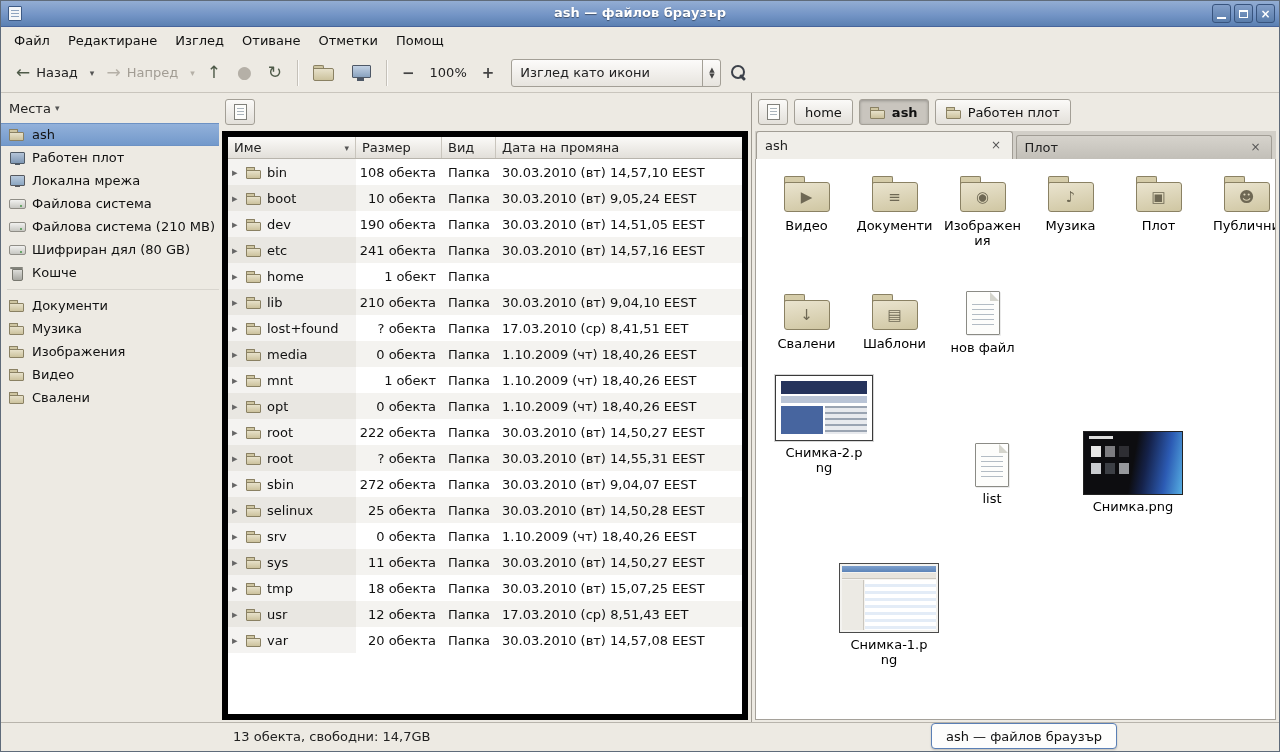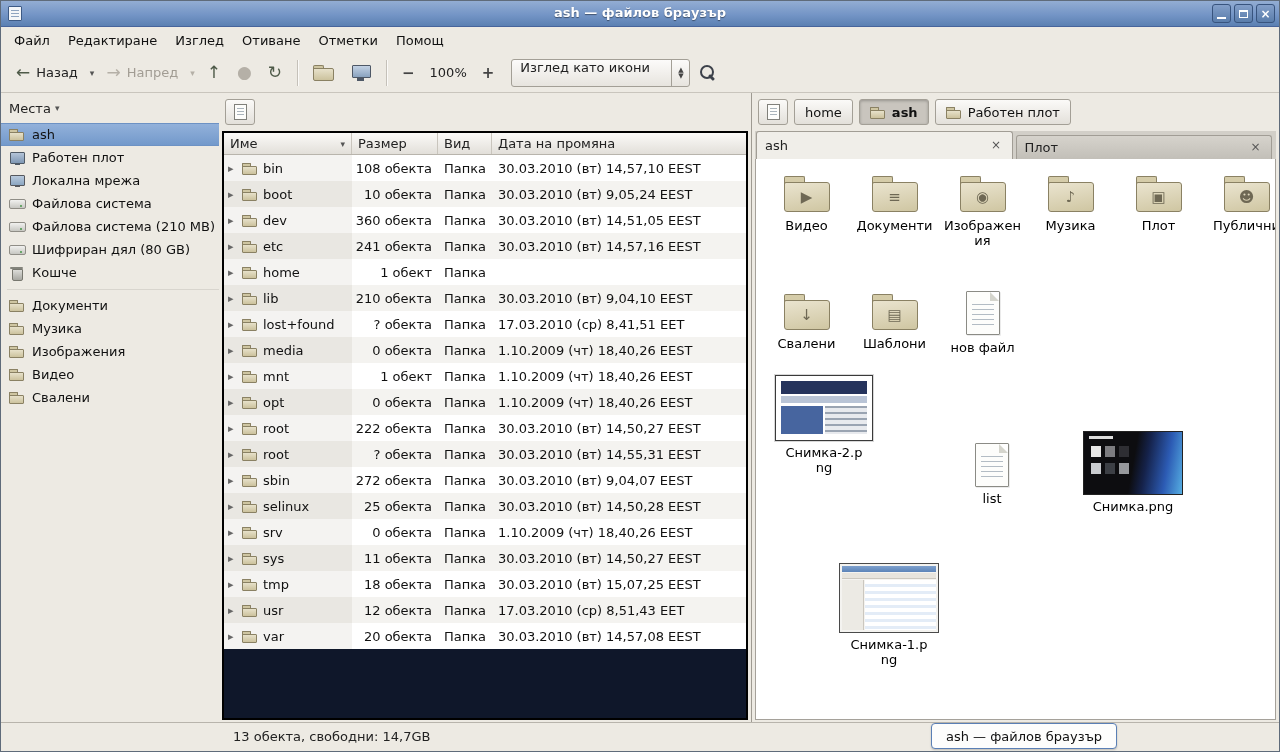--- a/index.html
+++ b/index.html
@@ -34,21 +34,21 @@
 .tb-chevron.disabled{color:#b5b0a7}
 .tb-sep{width:1px;height:26px;background:#c5c1b9;box-shadow:1px 0 0 #fbfaf8;margin:0 6px}
 .tool-folder{display:inline-block;position:relative;width:22px;height:16px}
 .tool-folder::before{content:"";position:absolute;left:0;top:0;width:9px;height:4px;background:#cfc6a2;border:1px solid #8a8163;border-bottom:none;border-radius:2px 2px 0 0}
 .tool-folder::after{content:"";position:absolute;left:0;top:3px;right:1px;bottom:0;background:linear-gradient(#e7e1ca,#ccc29d);border:1px solid #8a8163;border-radius:1px 2px 2px 2px}
 .comp-ico{display:inline-block;position:relative;width:20px;height:16px}
 .comp-ico::before{content:"";position:absolute;left:1px;top:0;width:17px;height:11px;border:1px solid #4e5866;background:linear-gradient(#c3d2e4,#8aa3bf);border-radius:1px}
 .comp-ico::after{content:"";position:absolute;left:6px;bottom:0;width:7px;height:3px;background:#4e5866}
 .zoom-ico{font-size:15px;font-weight:bold;color:#444;line-height:14px}
 .zoom-label{font-size:13px;color:#222;padding:0 6px}
-.view-combo{display:flex;align-items:flex-start;height:28px;width:179px;margin-left:8px;border:1px solid #a39f96;border-radius:3px;
+.view-combo{display:flex;align-items:center;height:28px;width:210px;margin-left:8px;border:1px solid #a39f96;border-radius:3px;
  background:linear-gradient(#fcfbfa,#e7e4de);font-size:13px;color:#222}
 .view-combo .vtext{flex:1;padding-left:8px}
 .view-spin{width:18px;height:100%;border-left:1px solid #a39f96;display:flex;flex-direction:column;align-items:center;justify-content:center;font-size:7px;color:#444;line-height:6px}
 .mag{display:inline-block;position:relative;width:17px;height:17px}
 .mag::before{content:"";position:absolute;left:1px;top:1px;width:10px;height:10px;border:2px solid #3c414a;border-radius:50%}
 .mag::after{content:"";position:absolute;right:1px;bottom:2px;width:7px;height:3px;background:#3c414a;border-radius:1px;transform:rotate(45deg)}
 
 
 .main{position:absolute;left:0;top:92px;right:0;bottom:29px}
 .sidebar{position:absolute;left:0;top:0;bottom:0;width:244px;background:#edeae3;border-right:1px solid #9e9a92}
@@ -75,21 +75,21 @@
 .desktop-icon::after{content:"";position:absolute;left:1px;top:2px;width:13px;height:10px;border:1px solid #4f5a66;background:linear-gradient(#b4c4d8,#7f98b5);border-radius:1px}
 
 
 .tree-pane{position:absolute;left:218px;top:0;bottom:0;width:533px;background:#edeae3;border-right:1px solid #9e9a92}
 .pane-strip{height:38px;display:flex;align-items:center;gap:6px;padding:0 6px}
 .small-btn{width:30px;height:26px;border:1px solid #a39f96;border-radius:3px;background:linear-gradient(#fbfaf8,#e3e0da);
  display:flex;align-items:center;justify-content:center}
 .note-ico{display:inline-block;position:relative;width:13px;height:16px;background:#fdfdfb;border:1px solid #80807a}
 .note-ico::after{content:"";position:absolute;left:2px;right:2px;top:3px;height:9px;
  background:repeating-linear-gradient(180deg,#aab4bc 0 1px,transparent 1px 3px)}
-.list-wrap{position:absolute;left:3px;right:3px;top:38px;bottom:2px;background:#0f172a;border:2px solid #000000;overflow:hidden}
+.list-wrap{position:absolute;left:3px;right:3px;top:38px;bottom:2px;background:#ffffff;border:6px solid #000000;overflow:hidden}
 .thead{display:flex;height:22px;background:linear-gradient(#fbfaf8,#e2dfd9);border-bottom:1px solid #b8b4ac;font-size:13px;color:#222}
 .th{display:flex;align-items:center;padding:0 6px;border-right:1px solid #c9c5bd;white-space:nowrap}
 .th-name{width:128px}
 .th-size{width:86px}
 .th-type{width:54px}
 .th-date{flex:1;border-right:none}
 .sort{margin-left:auto;font-size:9px;color:#555;padding-left:6px}
 .trow{display:flex;height:26px;font-size:13px;color:#111;background:#fff}
 .trow.alt{background:#f4f3f0}
 .tcell{display:flex;align-items:center;padding:0 6px;white-space:nowrap;overflow:hidden}
@@ -330,21 +330,21 @@
               <div class="tcell c-size">10 обекта</div>
               <div class="tcell c-type">Папка</div>
               <div class="tcell c-date">30.03.2010 (вт) 9,05,24 EEST</div>
             </div>
             <div class="trow">
               <div class="tcell c-name">
                 <span class="expander">▸</span>
                 <span class="mini folder-icon"></span>
                 <span class="fname">dev</span>
               </div>
-              <div class="tcell c-size">360 обекта</div>
+              <div class="tcell c-size">190 обекта</div>
               <div class="tcell c-type">Папка</div>
               <div class="tcell c-date">30.03.2010 (вт) 14,51,05 EEST</div>
             </div>
             <div class="trow alt">
               <div class="tcell c-name">
                 <span class="expander">▸</span>
                 <span class="mini folder-icon"></span>
                 <span class="fname">etc</span>
               </div>
               <div class="tcell c-size">241 обекта</div>

